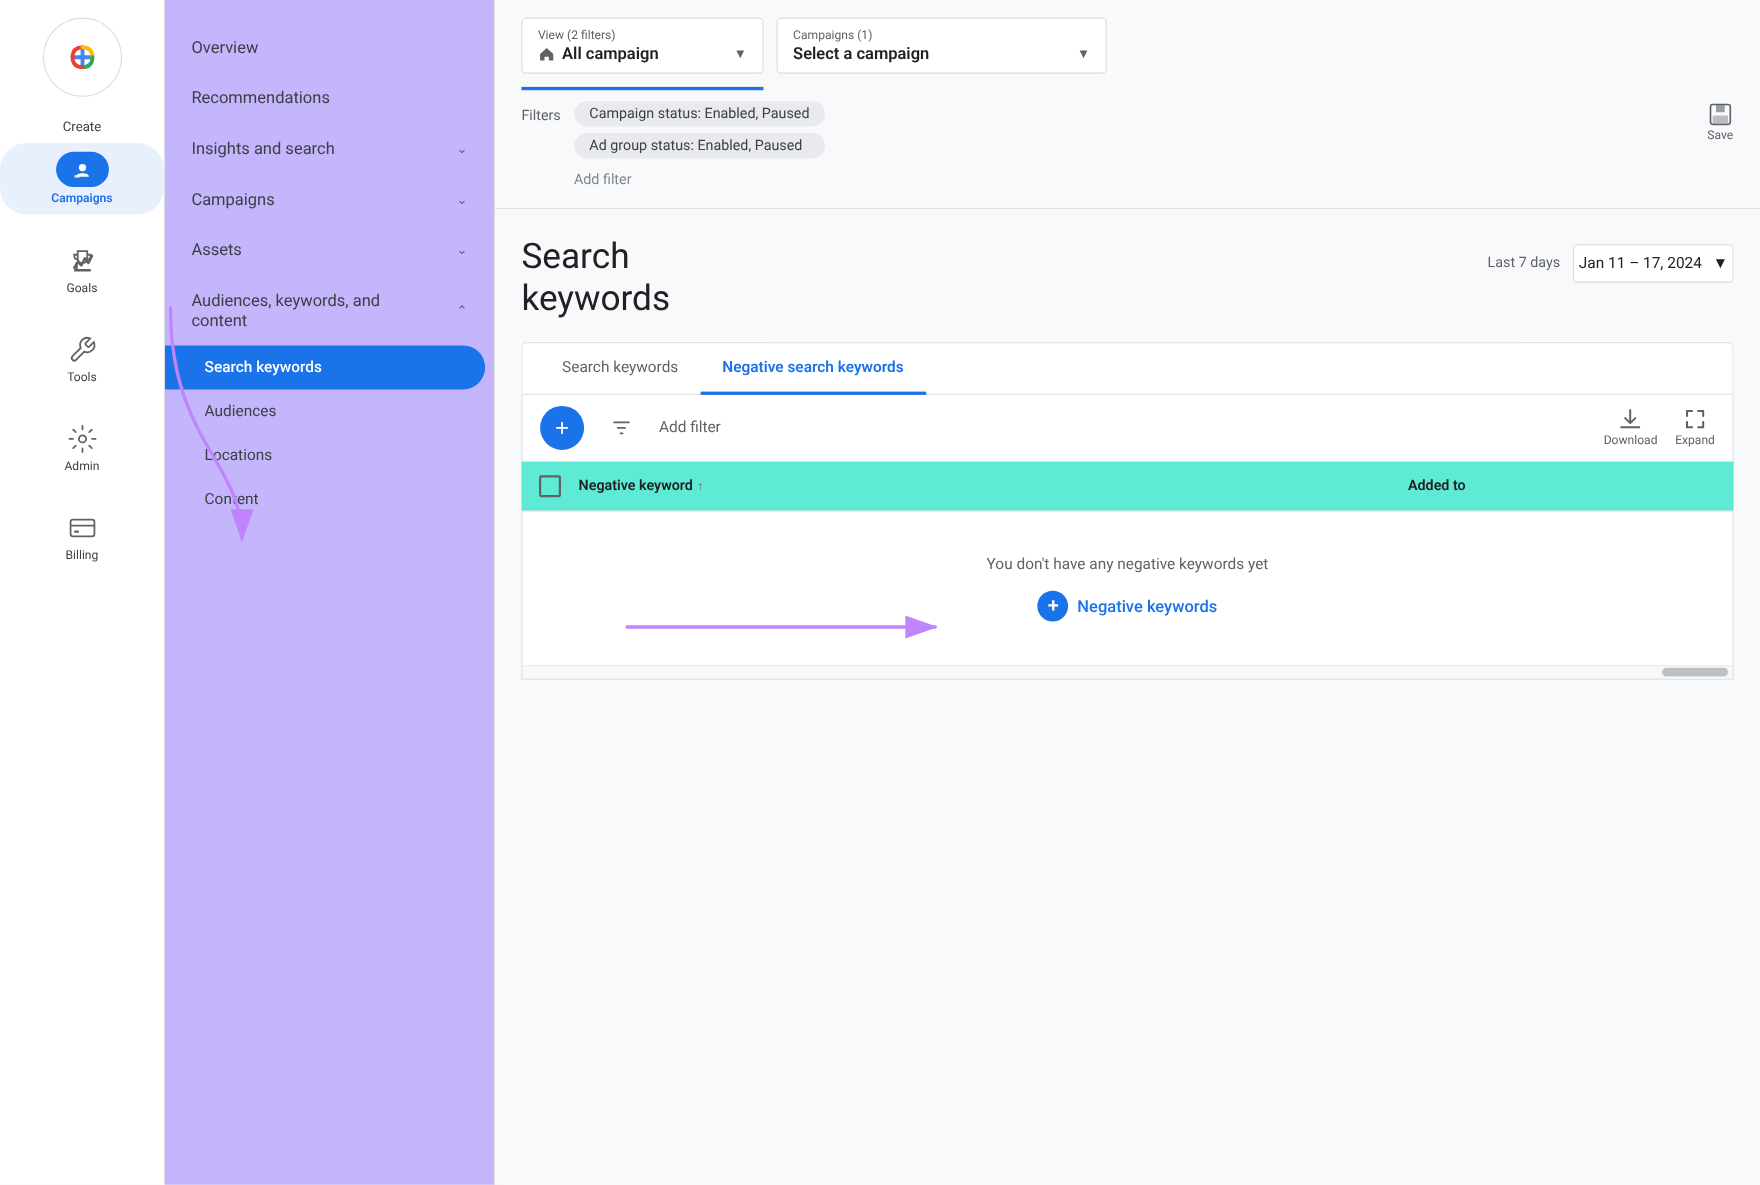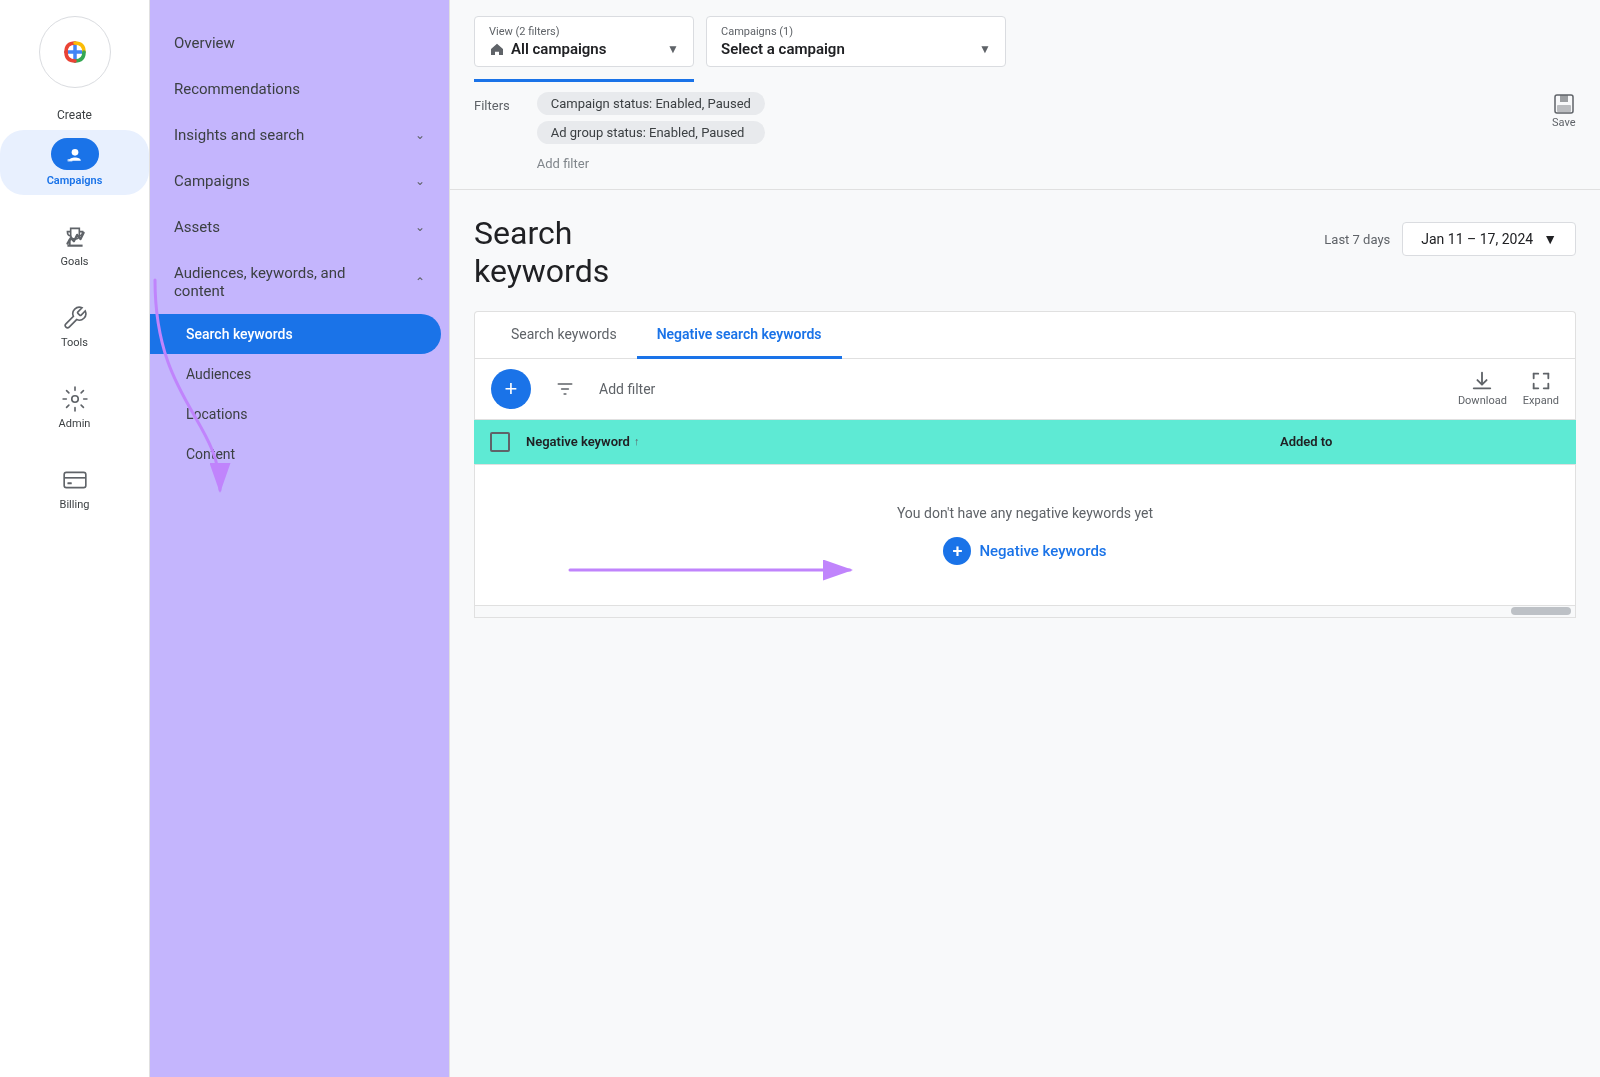--- a/index.html
+++ b/index.html
@@ -193,21 +193,21 @@
     }
 
     .dropdown-arrow {
       font-size: 12px;
       color: #5f6368;
     }
 
     .filters-row {
       display: flex;
       align-items: flex-start;
-      gap: 27px;
+      gap: 12px;
     }
 
     .filters-label {
       font-size: 13px;
       color: #5f6368;
       margin-top: 6px;
     }
 
     .filters-tags {
       display: flex;
@@ -272,21 +272,21 @@
 
     .last-days-label {
       font-size: 13px;
       color: #5f6368;
     }
 
     .date-range-btn {
       background: #fff;
       border: 1px solid #dadce0;
       border-radius: 4px;
-      padding: 8px 18px;
+      padding: 8px 4px;
       cursor: pointer;
       display: flex;
       align-items: center;
       gap: 10px;
       font-size: 14px;
       color: #202124;
     }
 
     
     .tabs-container {
@@ -599,21 +599,21 @@
 
     <div class="top-bar">
       <div class="top-dropdowns">
         <div class="dropdown-btn">
           <span class="dropdown-label-small">View (2 filters)</span>
           <div class="dropdown-value-row">
             <span class="dropdown-value">
               <svg width="16" height="14" viewBox="0 0 24 20">
                 <path d="M3 10 L12 2 L21 10 V19 H15 V14 H9 V19 H3 Z" fill="#5f6368"></path>
               </svg>
-              <span>All campaigns</span>
+              <span>All campaign</span>
             </span>
             <span class="dropdown-arrow">▼</span>
           </div>
         </div>
         <div class="dropdown-btn wide">
           <span class="dropdown-label-small">Campaigns (1)</span>
           <div class="dropdown-value-row">
             <span class="dropdown-value">Select a campaign</span>
             <span class="dropdown-arrow">▼</span>
           </div>

